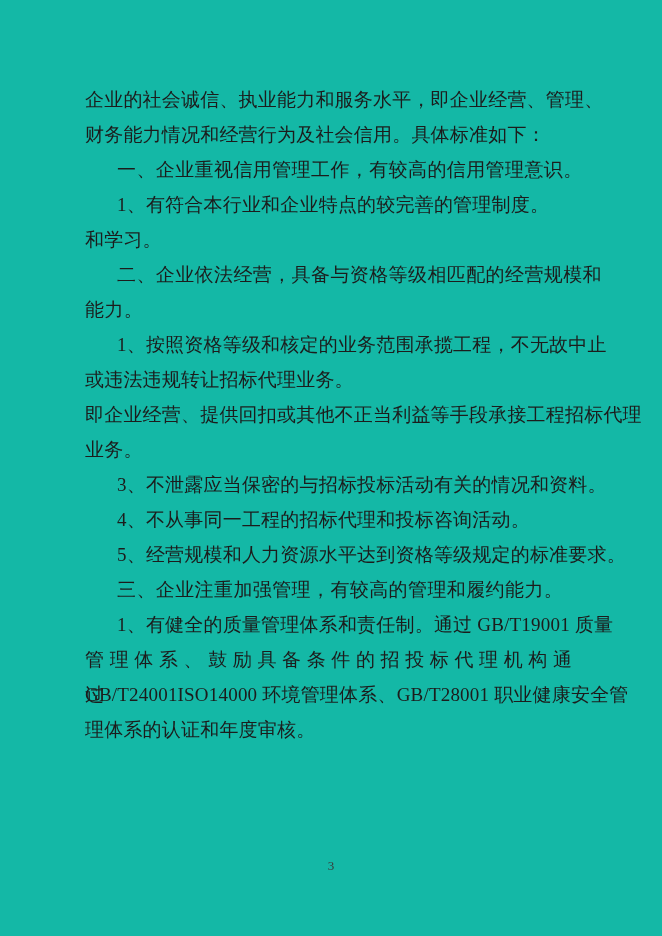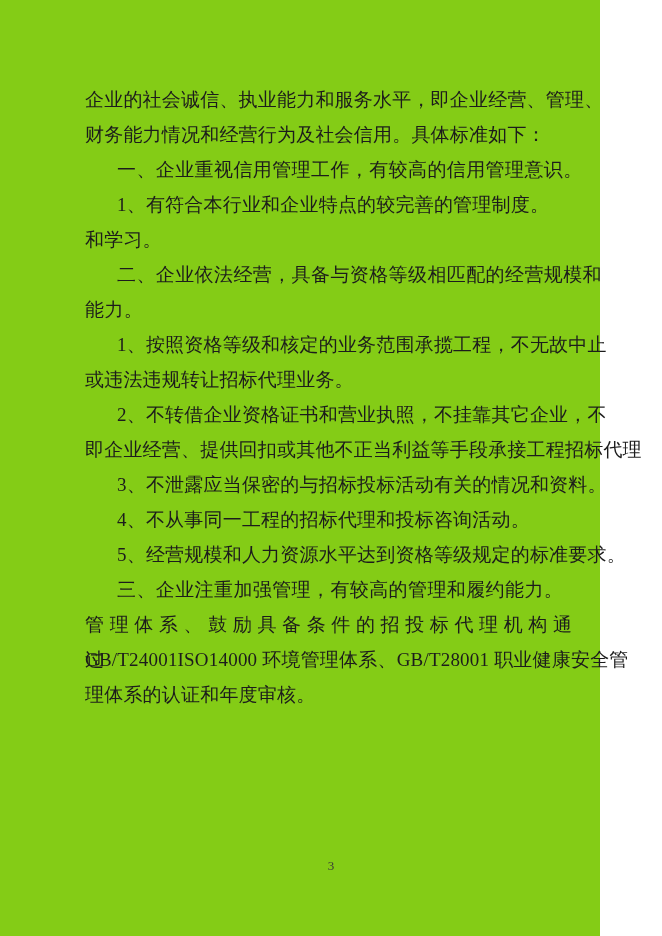--- a/index.html
+++ b/index.html
@@ -9,23 +9,23 @@
   body {
     width: 662px;
     height: 936px;
     background: #ffffff;
     font-family: "Liberation Serif", "DejaVu Serif", serif;
     color: #1c1c1c;
     overflow: hidden;
   }
   .page {
     position: relative;
-    width: 600px;
+    width: 662px;
     height: 936px;
-    background: #84cc16;
+    background: #14b8a6;
   }
   .content {
     position: absolute;
     top: 82px;
     left: 85px;
     width: 492px;
   }
   .line {
     font-size: 19px;
     line-height: 35px;
@@ -66,24 +66,25 @@
   <div class="content">
     <div class="line">企业的社会诚信、执业能力和服务水平，即企业经营、管理、</div>
     <div class="line">财务能力情况和经营行为及社会信用。具体标准如下：</div>
     <div class="line bold indent">一、企业重视信用管理工作，有较高的信用管理意识。</div>
     <div class="line indent">1、有符合本行业和企业特点的较完善的管理制度。</div>
     <div class="line">和学习。</div>
     <div class="line bold indent">二、企业依法经营，具备与资格等级相匹配的经营规模和</div>
     <div class="line bold">能力。</div>
     <div class="line indent">1、按照资格等级和核定的业务范围承揽工程，不无故中止</div>
     <div class="line">或违法违规转让招标代理业务。</div>
-    <div class="line indent">2、不转借企业资格证书和营业执照，不挂靠其它企业，不</div>
     <div class="line">即企业经营、提供回扣或其他不正当利益等手段承接工程招标代理</div>
+    <div class="line">业务。</div>
     <div class="line indent">3、不泄露应当保密的与招标投标活动有关的情况和资料。</div>
     <div class="line indent">4、不从事同一工程的招标代理和投标咨询活动。</div>
     <div class="line indent">5、经营规模和人力资源水平达到资格等级规定的标准要求。</div>
     <div class="line bold indent">三、企业注重加强管理，有较高的管理和履约能力。</div>
+    <div class="line indent">1、有健全的质量管理体系和责任制。通过 GB/T19001 质量</div>
     <div class="line spread">管理体系、鼓励具备条件的招投标代理机构通过</div>
     <div class="line">GB/T24001ISO14000 环境管理体系、GB/T28001 职业健康安全管</div>
     <div class="line">理体系的认证和年度审核。</div>
   </div>
   <div class="page-number">3</div>
 </div>
 
 </body></html>

